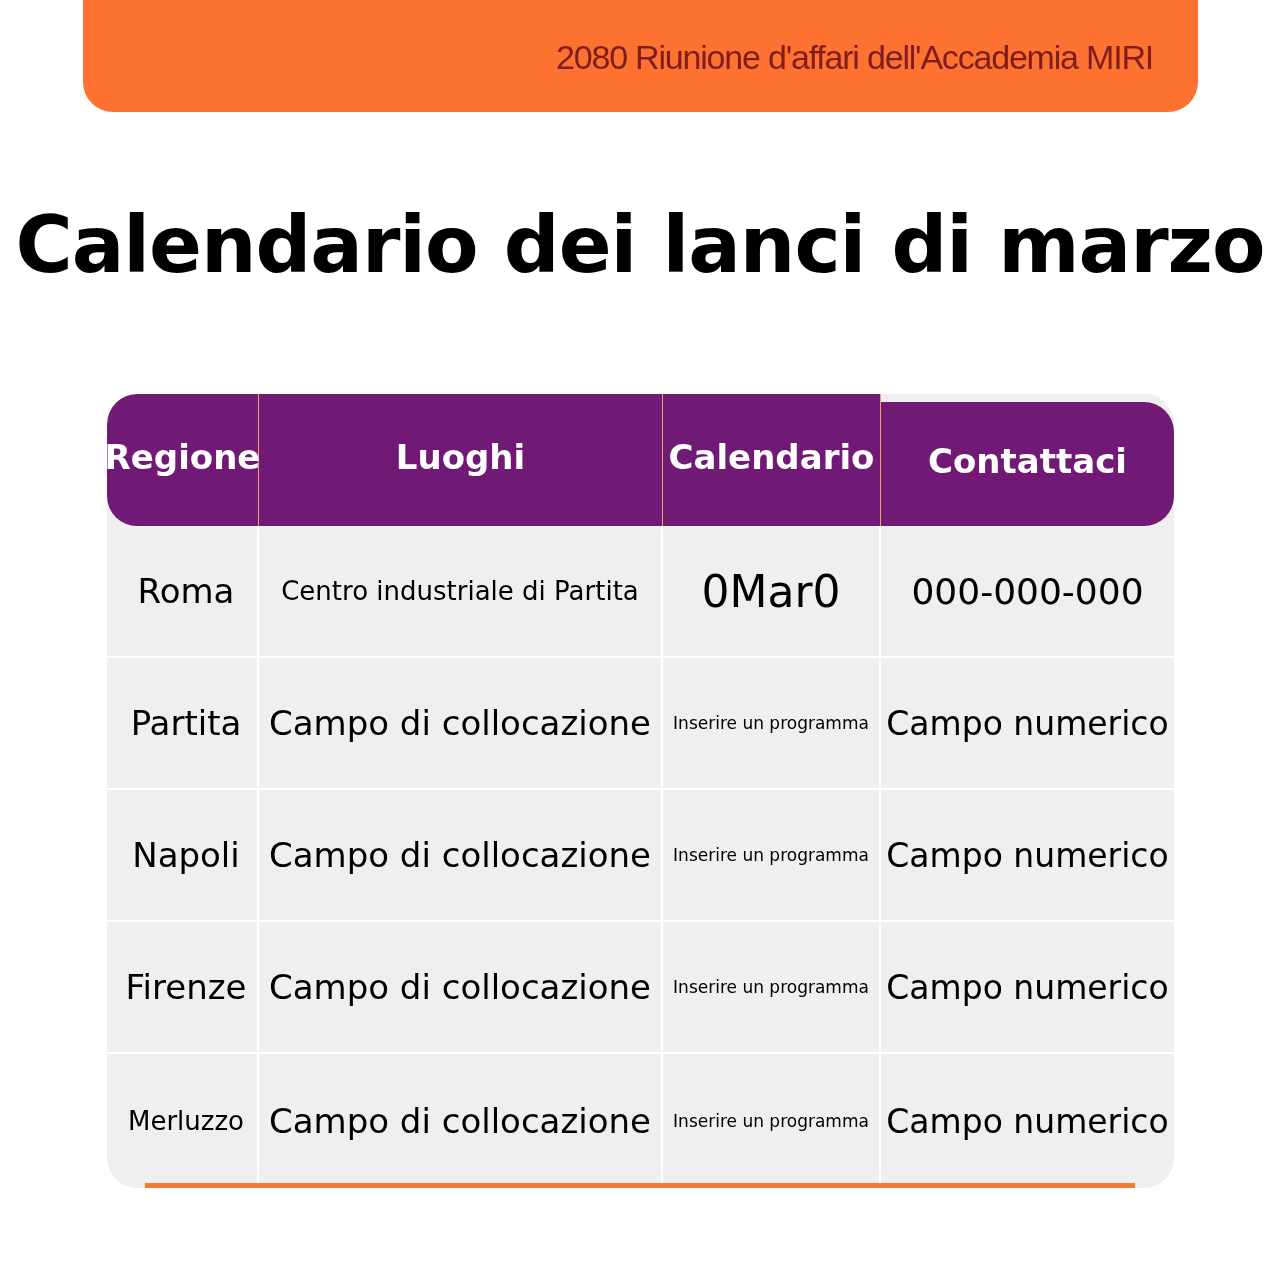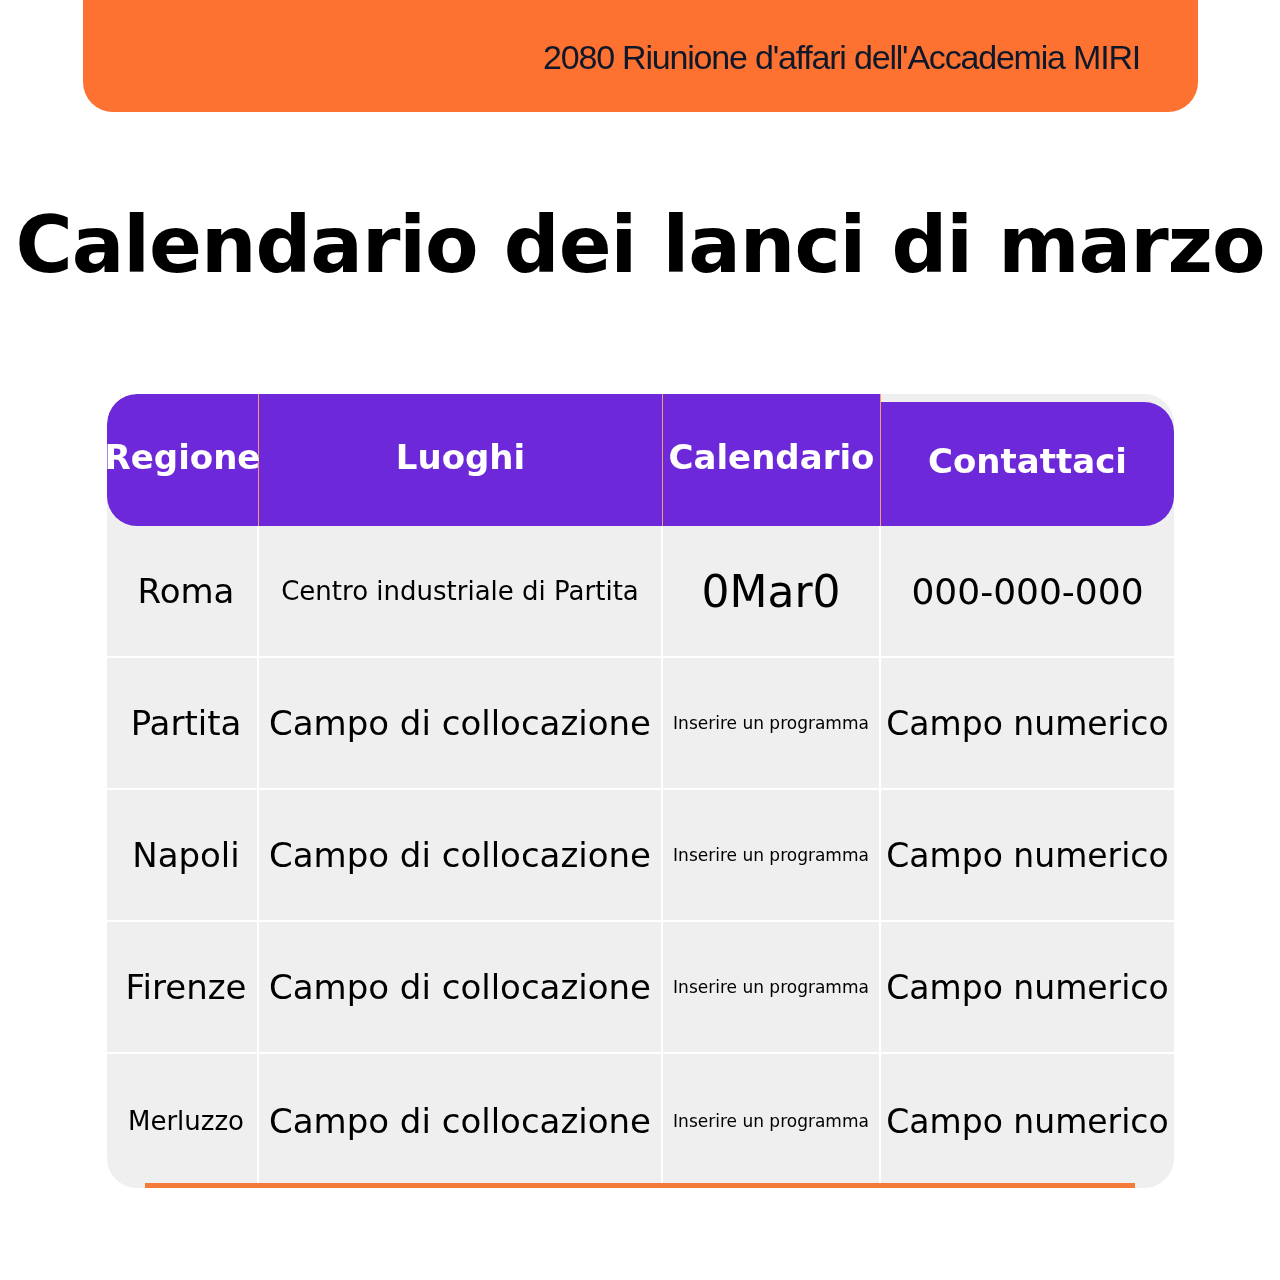--- a/index.html
+++ b/index.html
@@ -19,26 +19,26 @@
       position: absolute;
       left: 83px;
       top: 0;
       width: 1115px;
       height: 112px;
       background: #FD7230;
       border-radius: 0 0 30px 30px;
     }
     .banner-text {
       position: absolute;
-      right: 58px;
+      right: 45px;
       top: 38px;
       font-family: "Liberation Sans", sans-serif;
       font-size: 34px;
       letter-spacing: -1.2px;
-      color: #0f172a;
+      color: #7f1d1d;
       white-space: nowrap;
       text-align: center;
     }
     .title {
       position: absolute;
       left: 0;
       top: 200px;
       width: 1280px;
       text-align: center;
       font-family: "DejaVu Sans", sans-serif;
@@ -60,21 +60,21 @@
     }
     .grid {
       position: absolute;
       left: 0;
       top: 0;
       display: grid;
       grid-template-columns: 152px 404px 218px 293px;
       grid-template-rows: 132px 132px 132px 132px 132px 134px;
     }
     .hcell {
-      background: #6d28d9;
+      background: #701a75;
       color: #fff;
       font-weight: bold;
       font-size: 34px;
       display: flex;
       align-items: center;
       justify-content: center;
       border-right: 1px solid #f79a6e;
       box-sizing: border-box;
       white-space: nowrap;
       padding-bottom: 6px;

